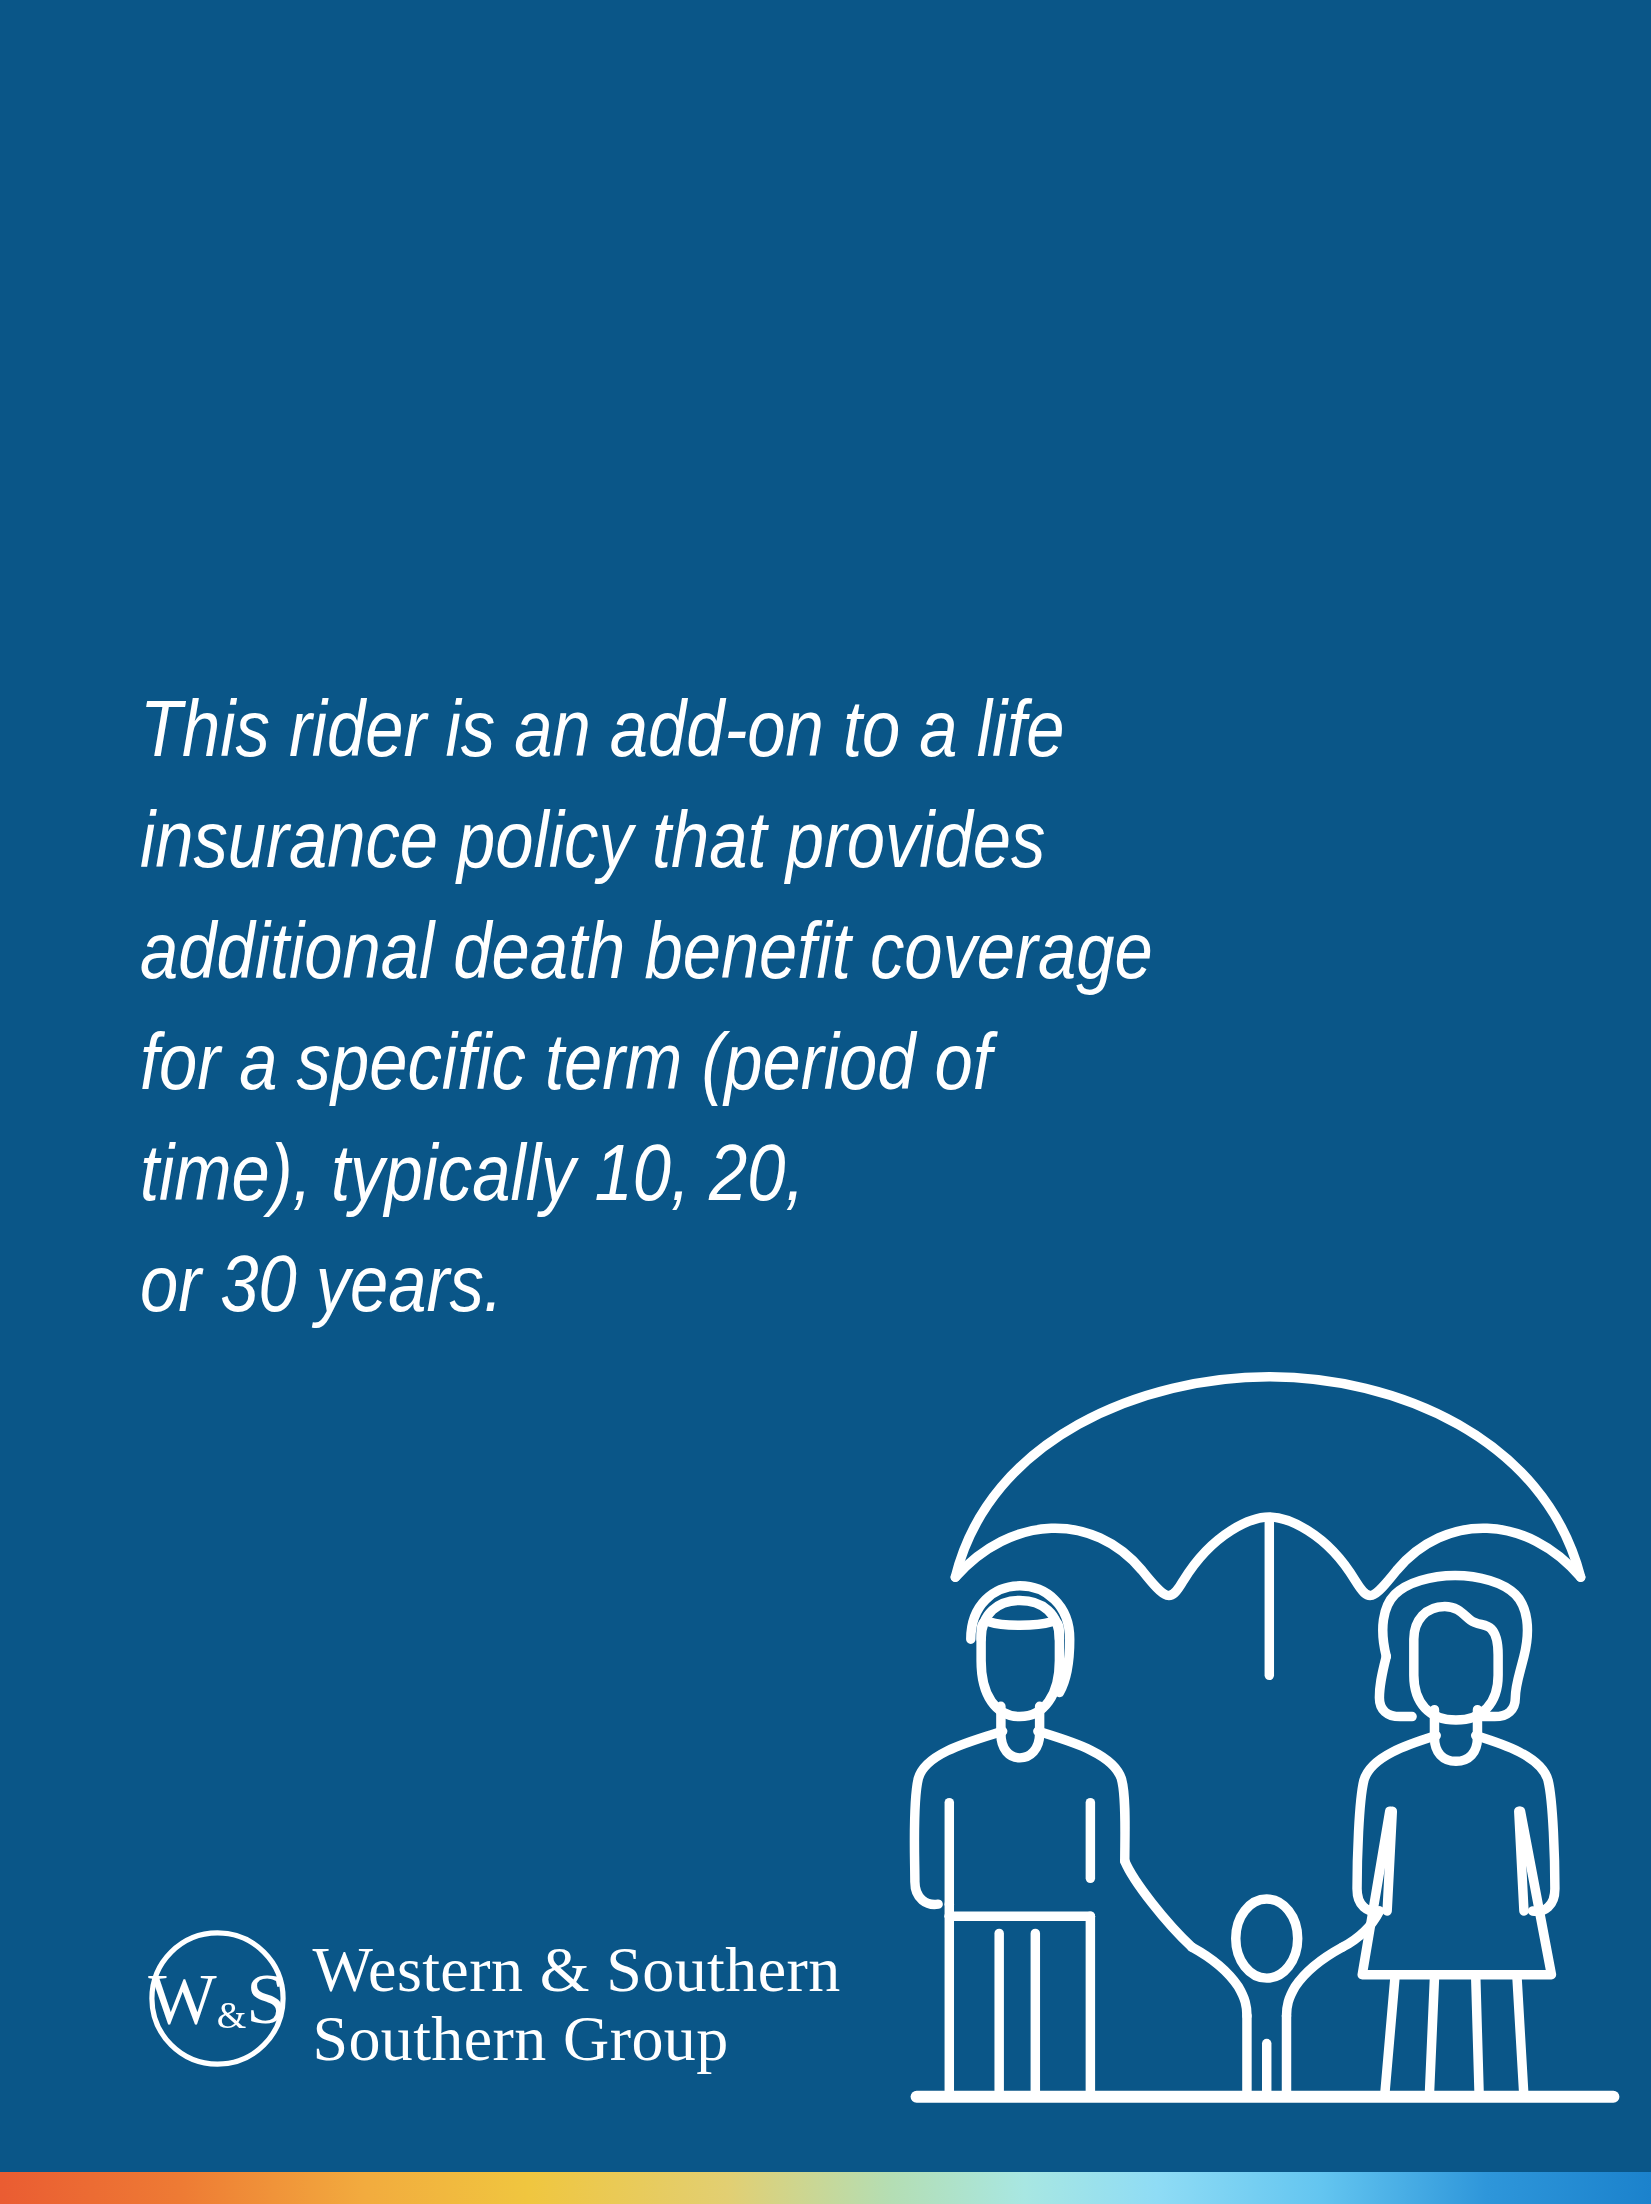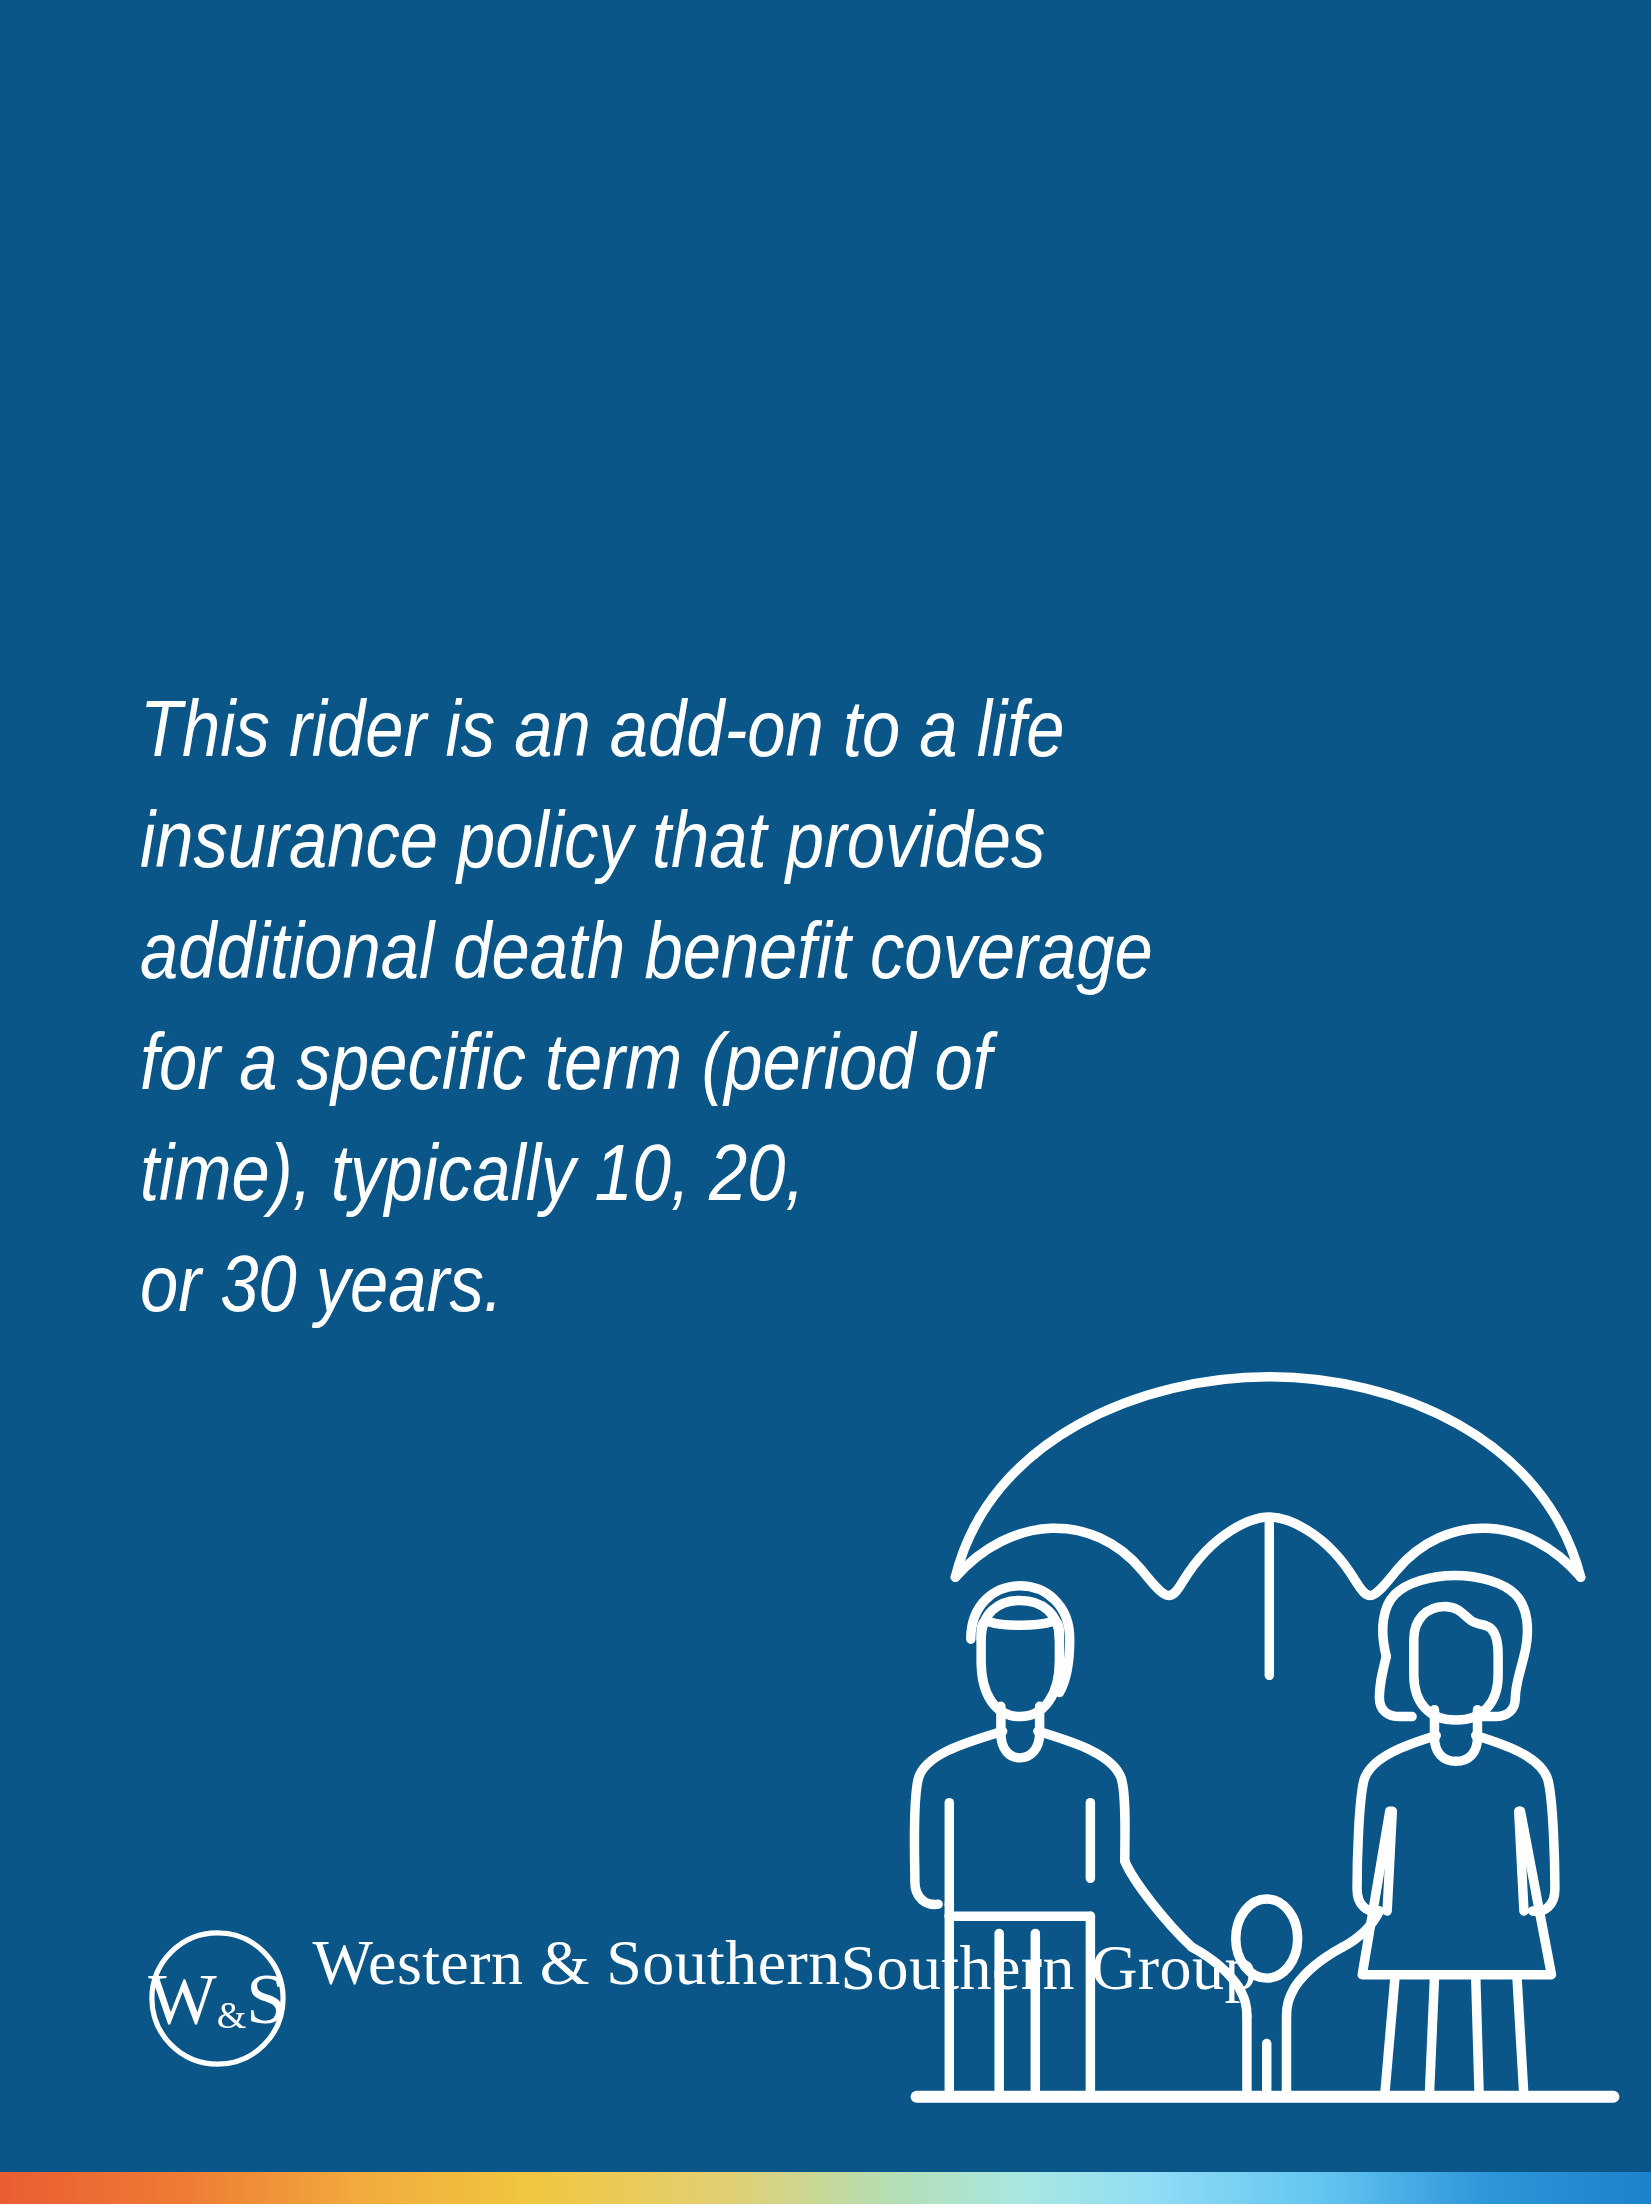--- a/index.html
+++ b/index.html
@@ -59,31 +59,31 @@
     transform-origin:left center;
     white-space:nowrap;
   }
 
   
   .logo {
     position:absolute;
     left:145px;
     top:1926px;
     display:flex;
-    align-items:flex-start;
+    align-items:flex-end;
     gap:22.4px;
   }
   .logo-mark {
     width:145px;
     height:145px;
     flex:0 0 auto;
   }
   .logo-words {
     display:flex;
-    flex-direction:row;
+    flex-direction:column;
     justify-content:center;
     margin-top:5px;
   }
   .logo-words div {
     color:#ffffff;
     font-family:"Liberation Serif", serif;
     font-size:64px;
     line-height:64px;
     letter-spacing:0.4px;
     white-space:nowrap;

